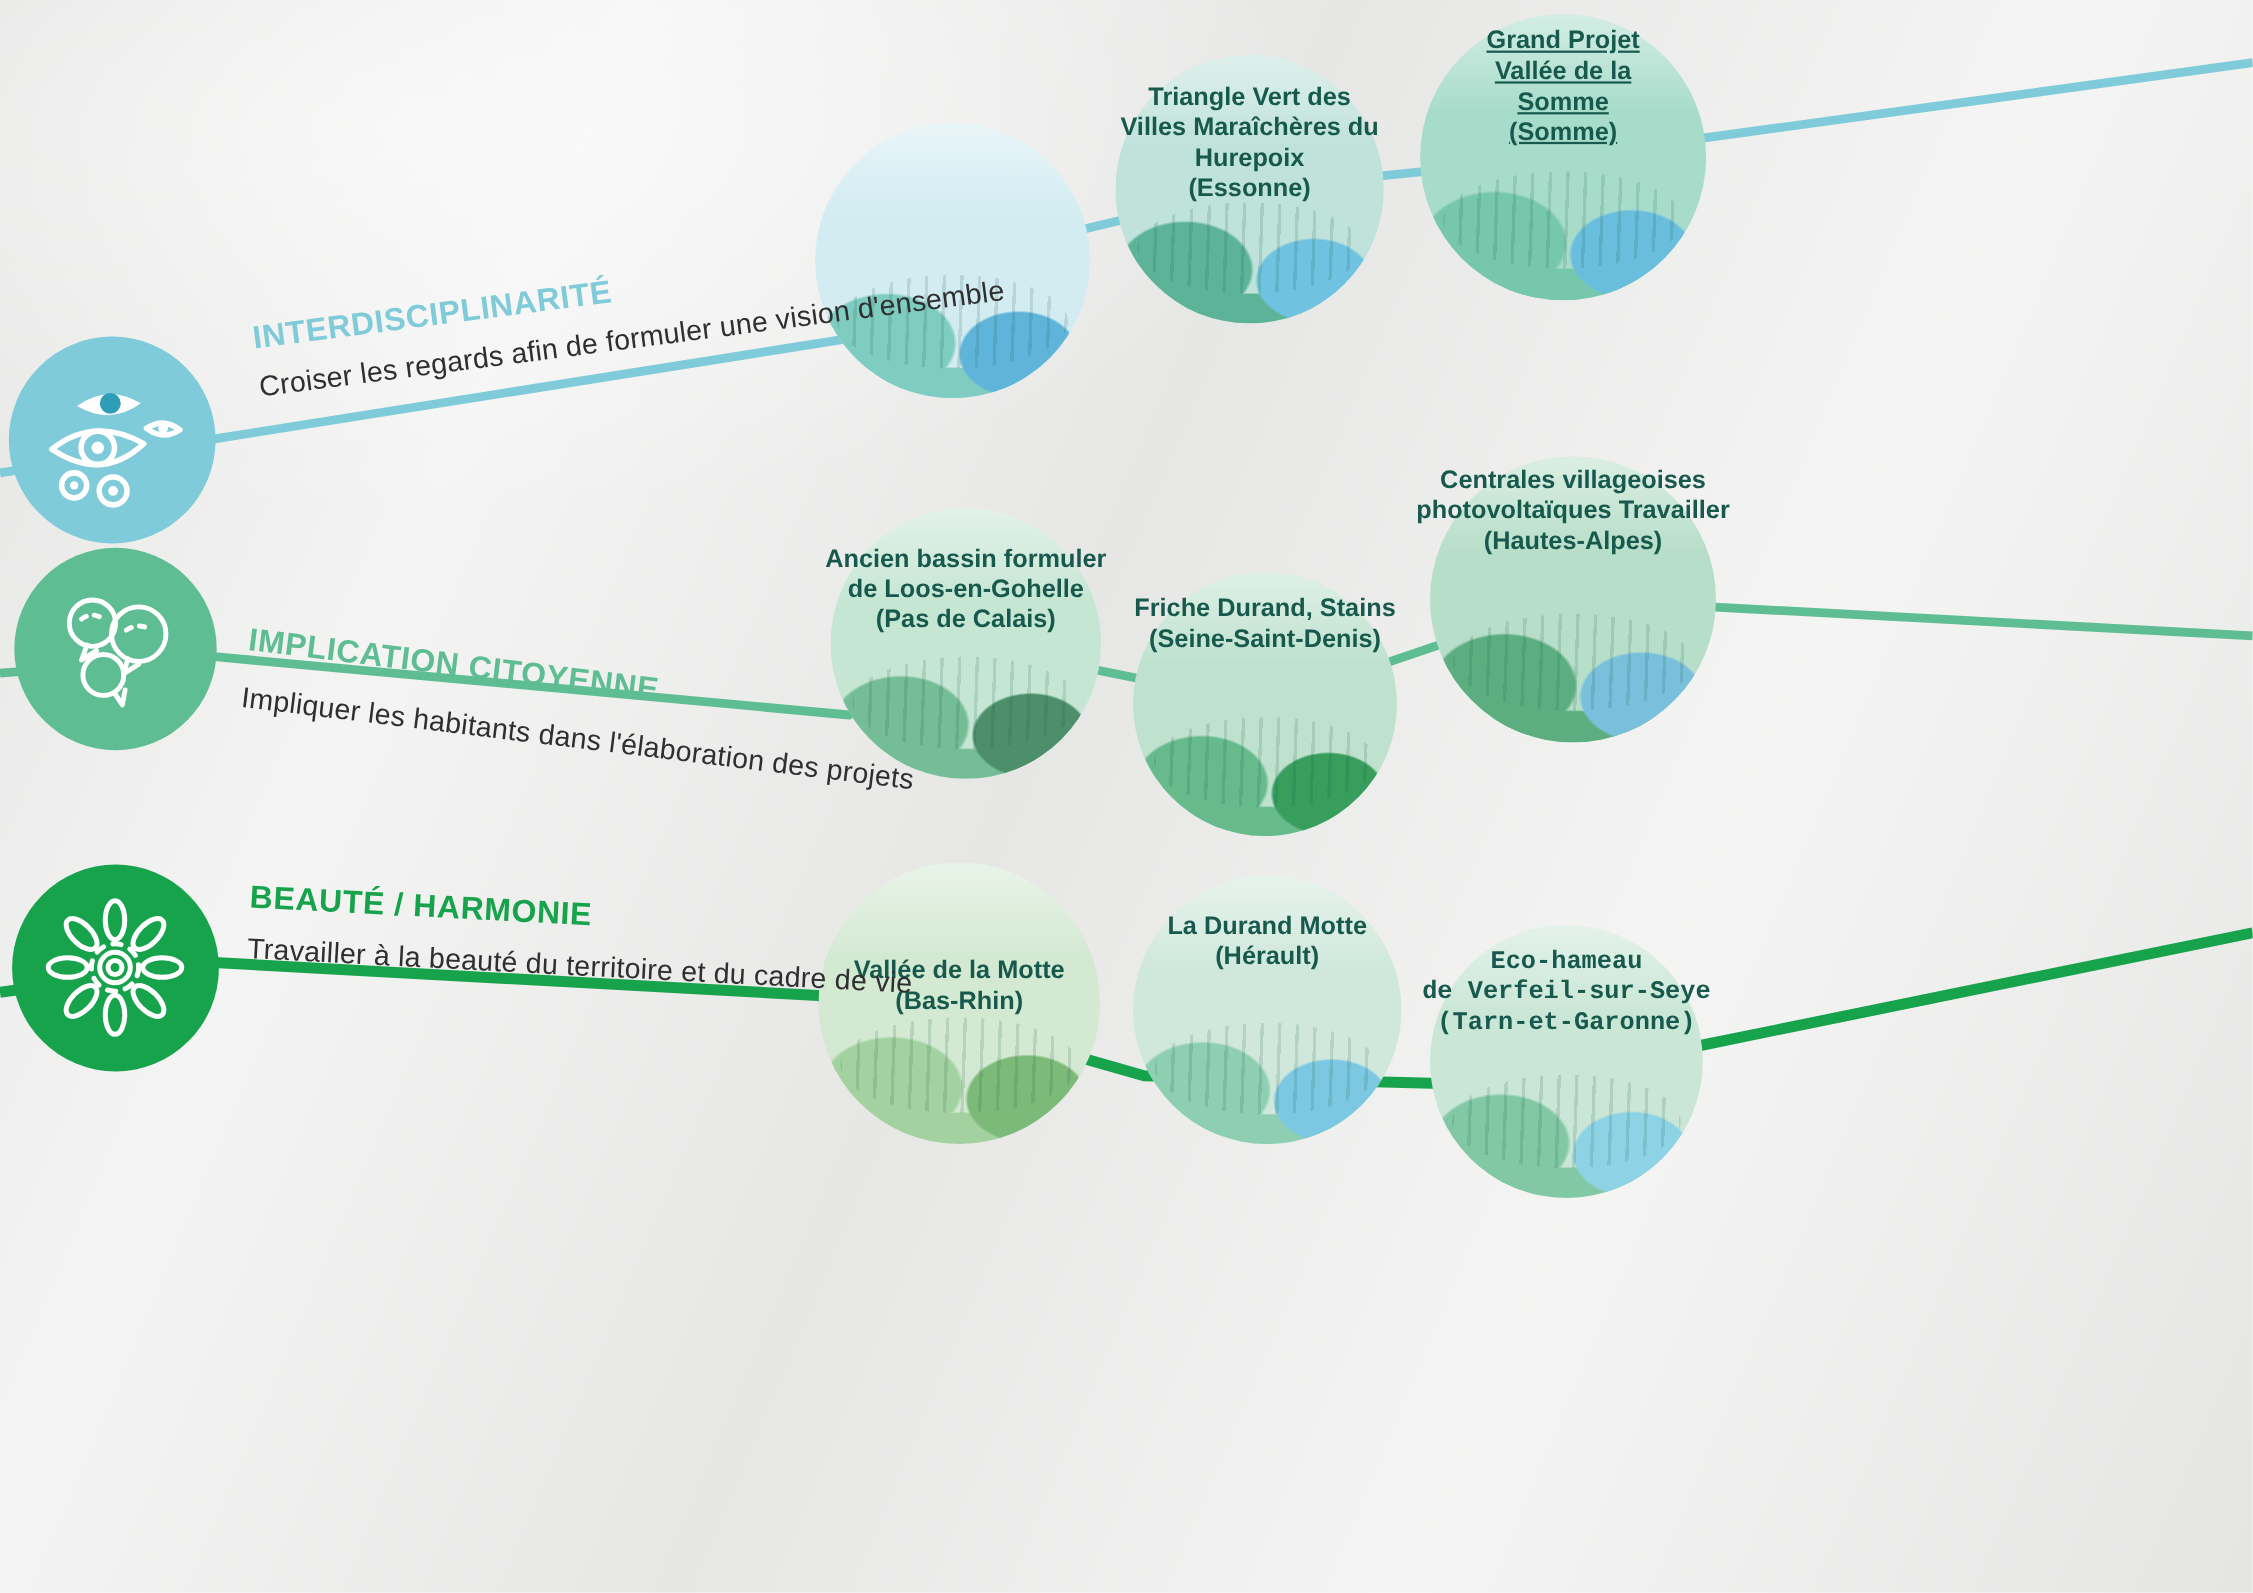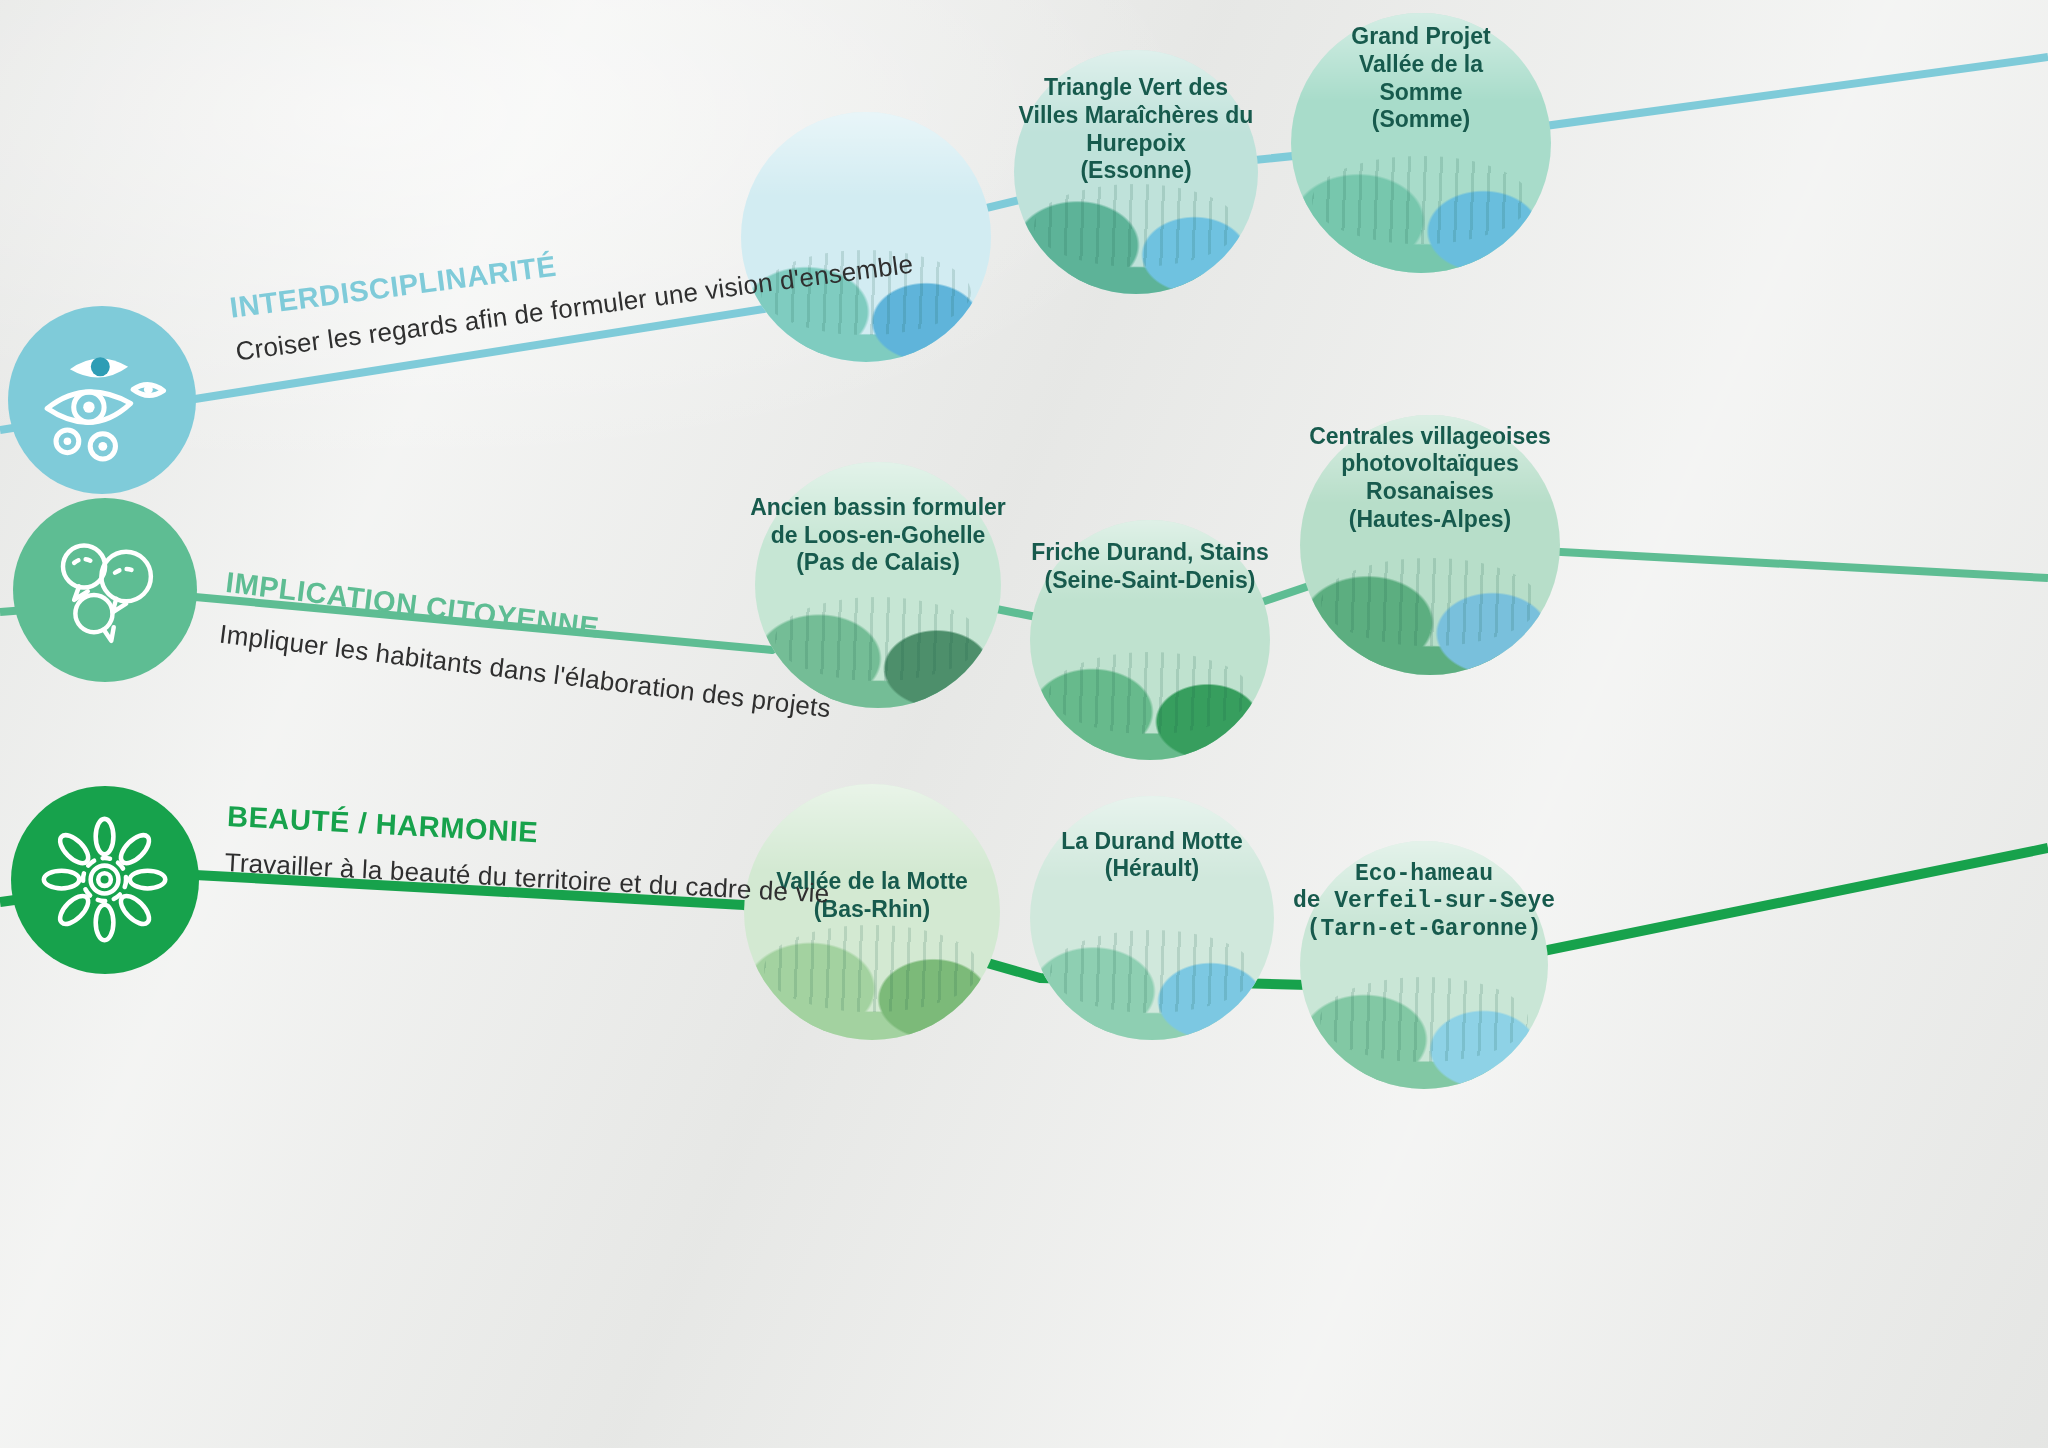--- a/index.html
+++ b/index.html
@@ -106,21 +106,21 @@
     <div class="project-label" style="top:10%;">Triangle Vert des
 Villes Maraîchères du
 Hurepoix
 (Essonne)</div>
   </div>
 
   <div class="project" style="left:1291px; top:13px; width:260px; height:260px;">
     <div class="clip">
         <div class="art" style="--base:#a8dcca; --b1:#77c7ad; --b2:#69bedd;"></div>
       </div>
-    <div class="project-label" style="top:4%;">Grand Projet
+    <div class="project-label" style="top:4%;text-decoration:underline;">Grand Projet
 Vallée de la
 Somme
 (Somme)</div>
   </div>
 
   <div class="badge" style="left: 13px; top: 498px; width: 184px; height: 184px; background-color: rgb(94, 189, 147);">
     <svg viewBox="0 0 110 110" aria-hidden="true">
       <g fill="none" stroke="#ffffff" stroke-width="3.6" stroke-linecap="round" stroke-linejoin="round">
         <circle cx="38" cy="36" r="17"></circle>
         <path d="M34 52 l-4 11 11,-7"></path>
@@ -154,21 +154,21 @@
       </div>
     <div class="project-label" style="top:8%;">Friche Durand, Stains
 (Seine-Saint-Denis)</div>
   </div>
 
   <div class="project" style="left:1300px; top:415px; width:260px; height:260px;">
     <div class="clip">
         <div class="art" style="--base:#b7dec9; --b1:#5cae80; --b2:#79c0dc;"></div>
       </div>
     <div class="project-label" style="top:3%; left:-9%; right:-9%;">Centrales villageoises
-photovoltaïques Rosanaises
+photovoltaïques Travailler
 (Hautes-Alpes)</div>
   </div>
 
   <div class="badge" style="left: 11px; top: 786px; width: 188px; height: 188px; background-color: rgb(23, 162, 76);">
     <svg viewBox="0 0 110 110" aria-hidden="true">
       <g fill="none" stroke="#ffffff" stroke-width="3.6" stroke-linecap="round">
         <circle cx="55" cy="55" r="5"></circle>
         <circle cx="55" cy="55" r="11"></circle>
         <circle cx="55" cy="55" r="17" stroke-dasharray="6 7"></circle>
         <ellipse cx="89" cy="55" rx="14" ry="7" transform="rotate(0 55 55)"></ellipse>

